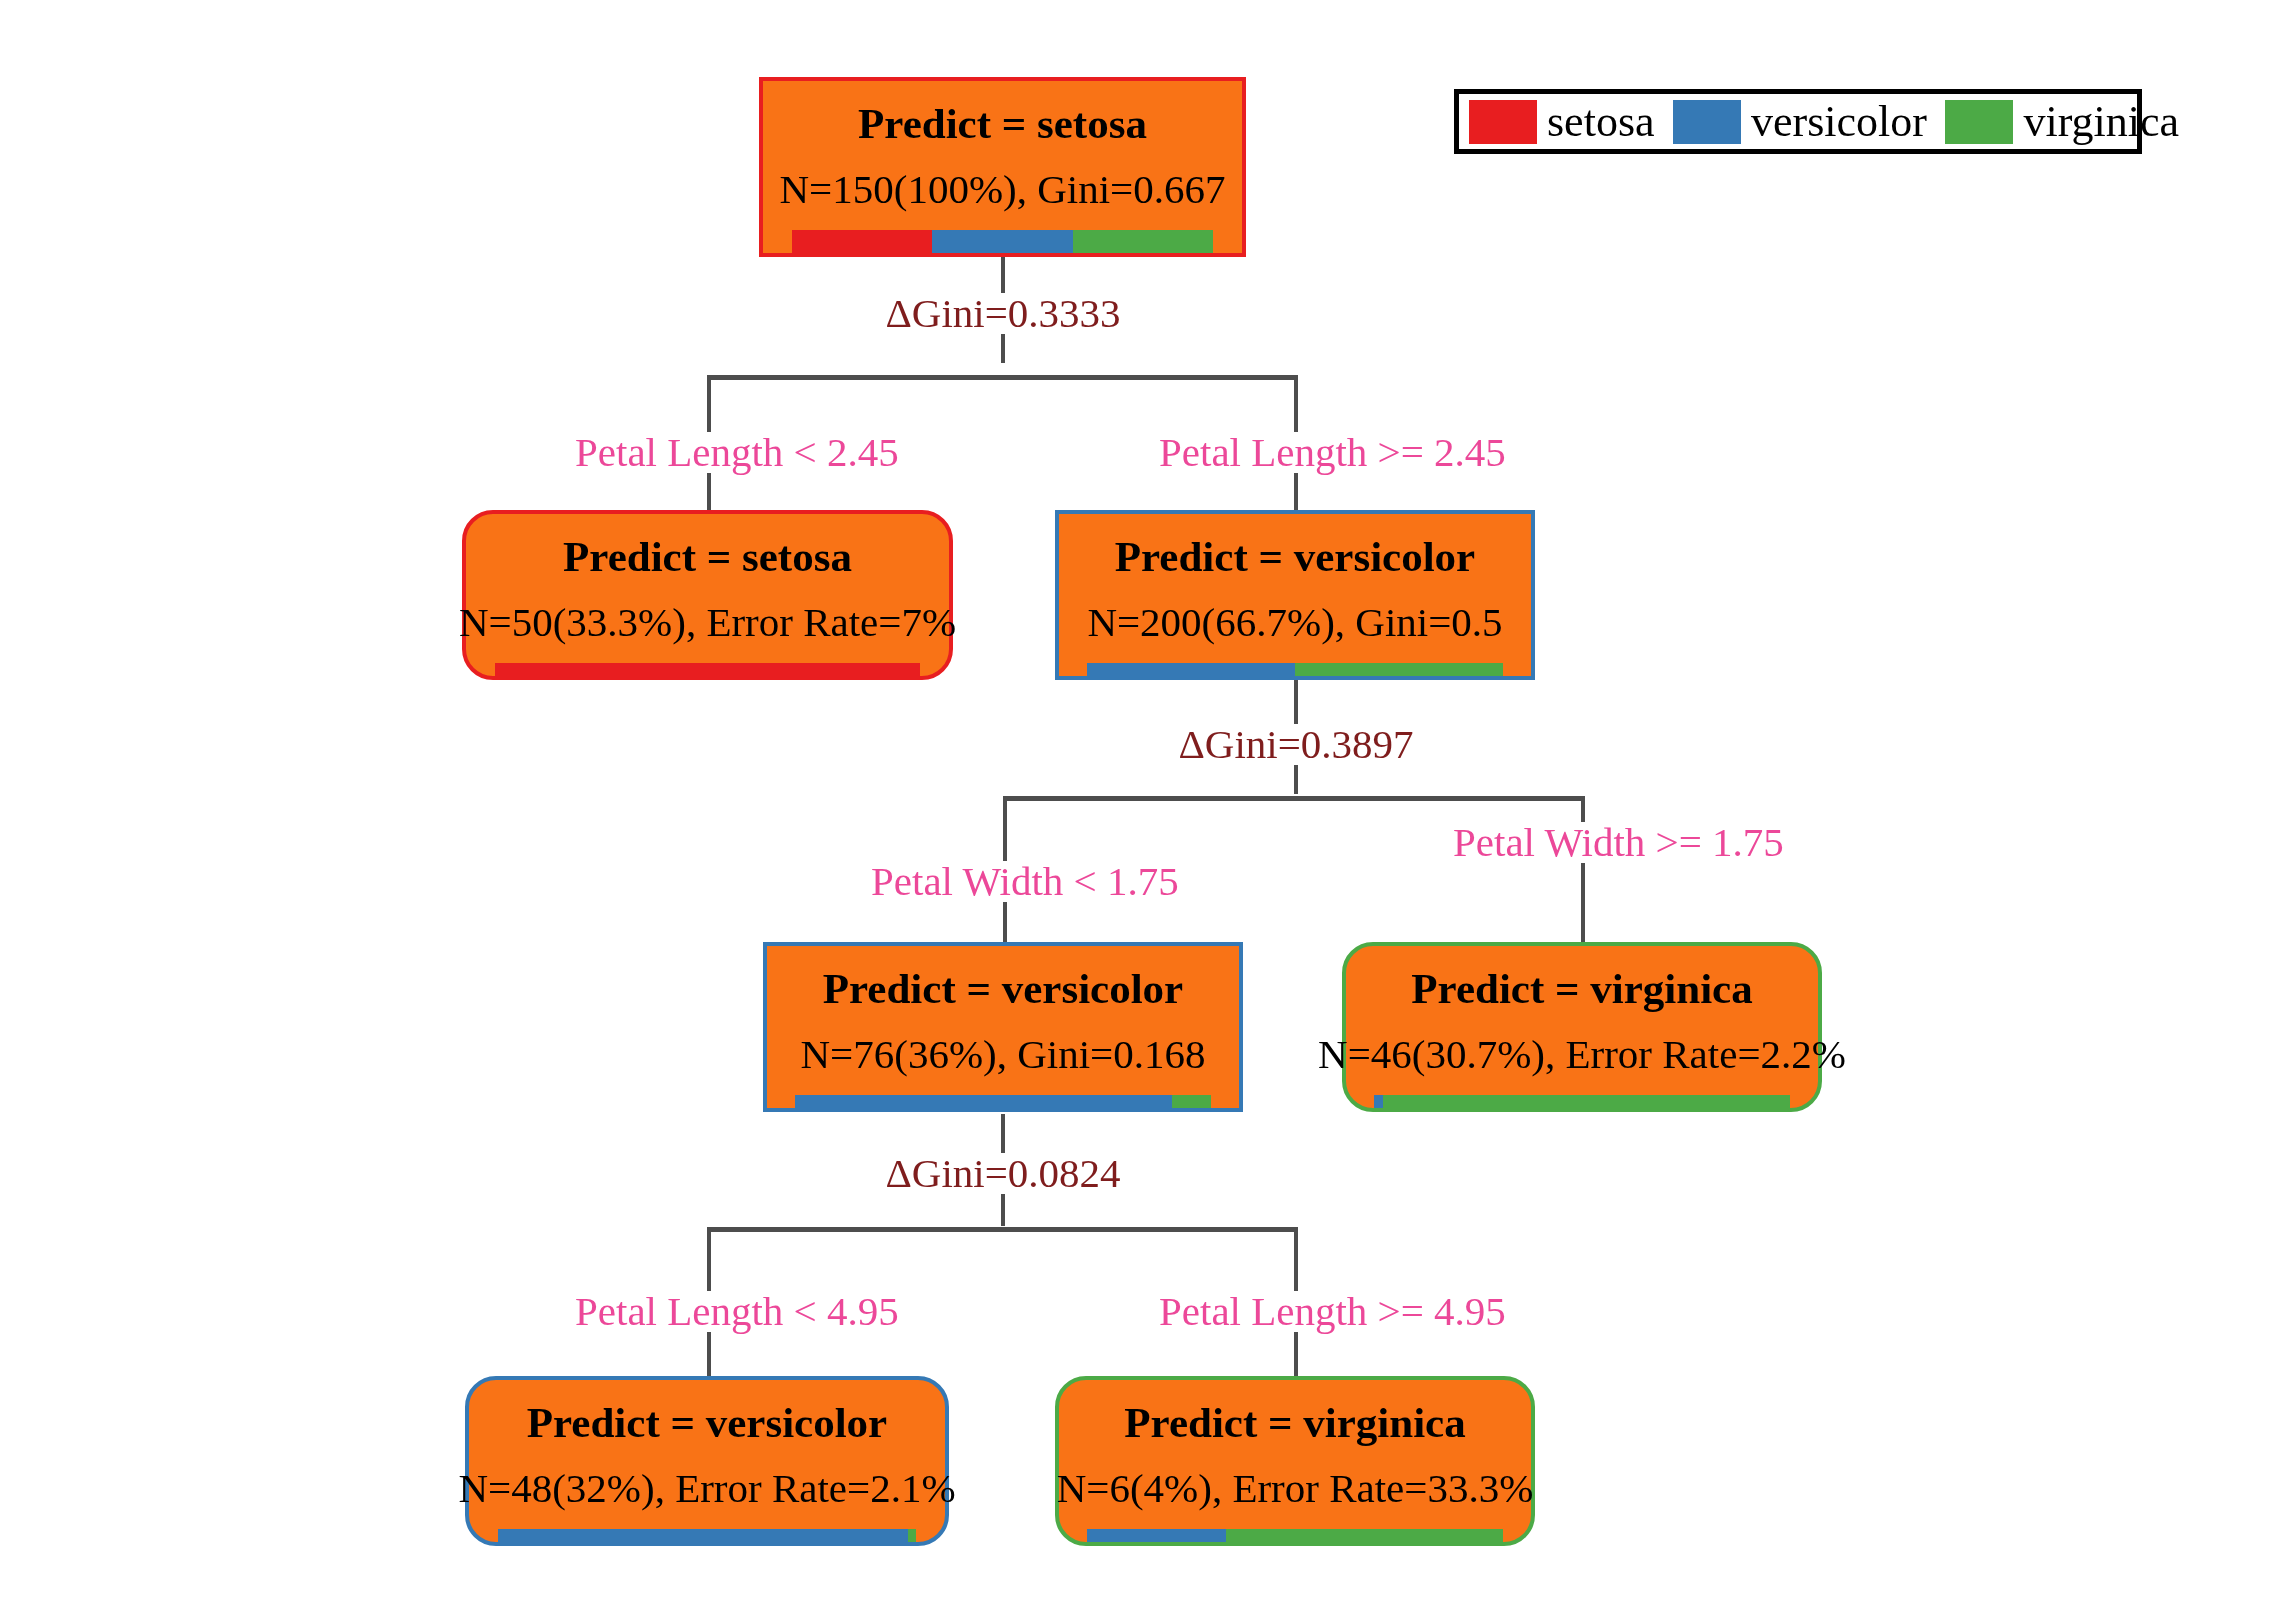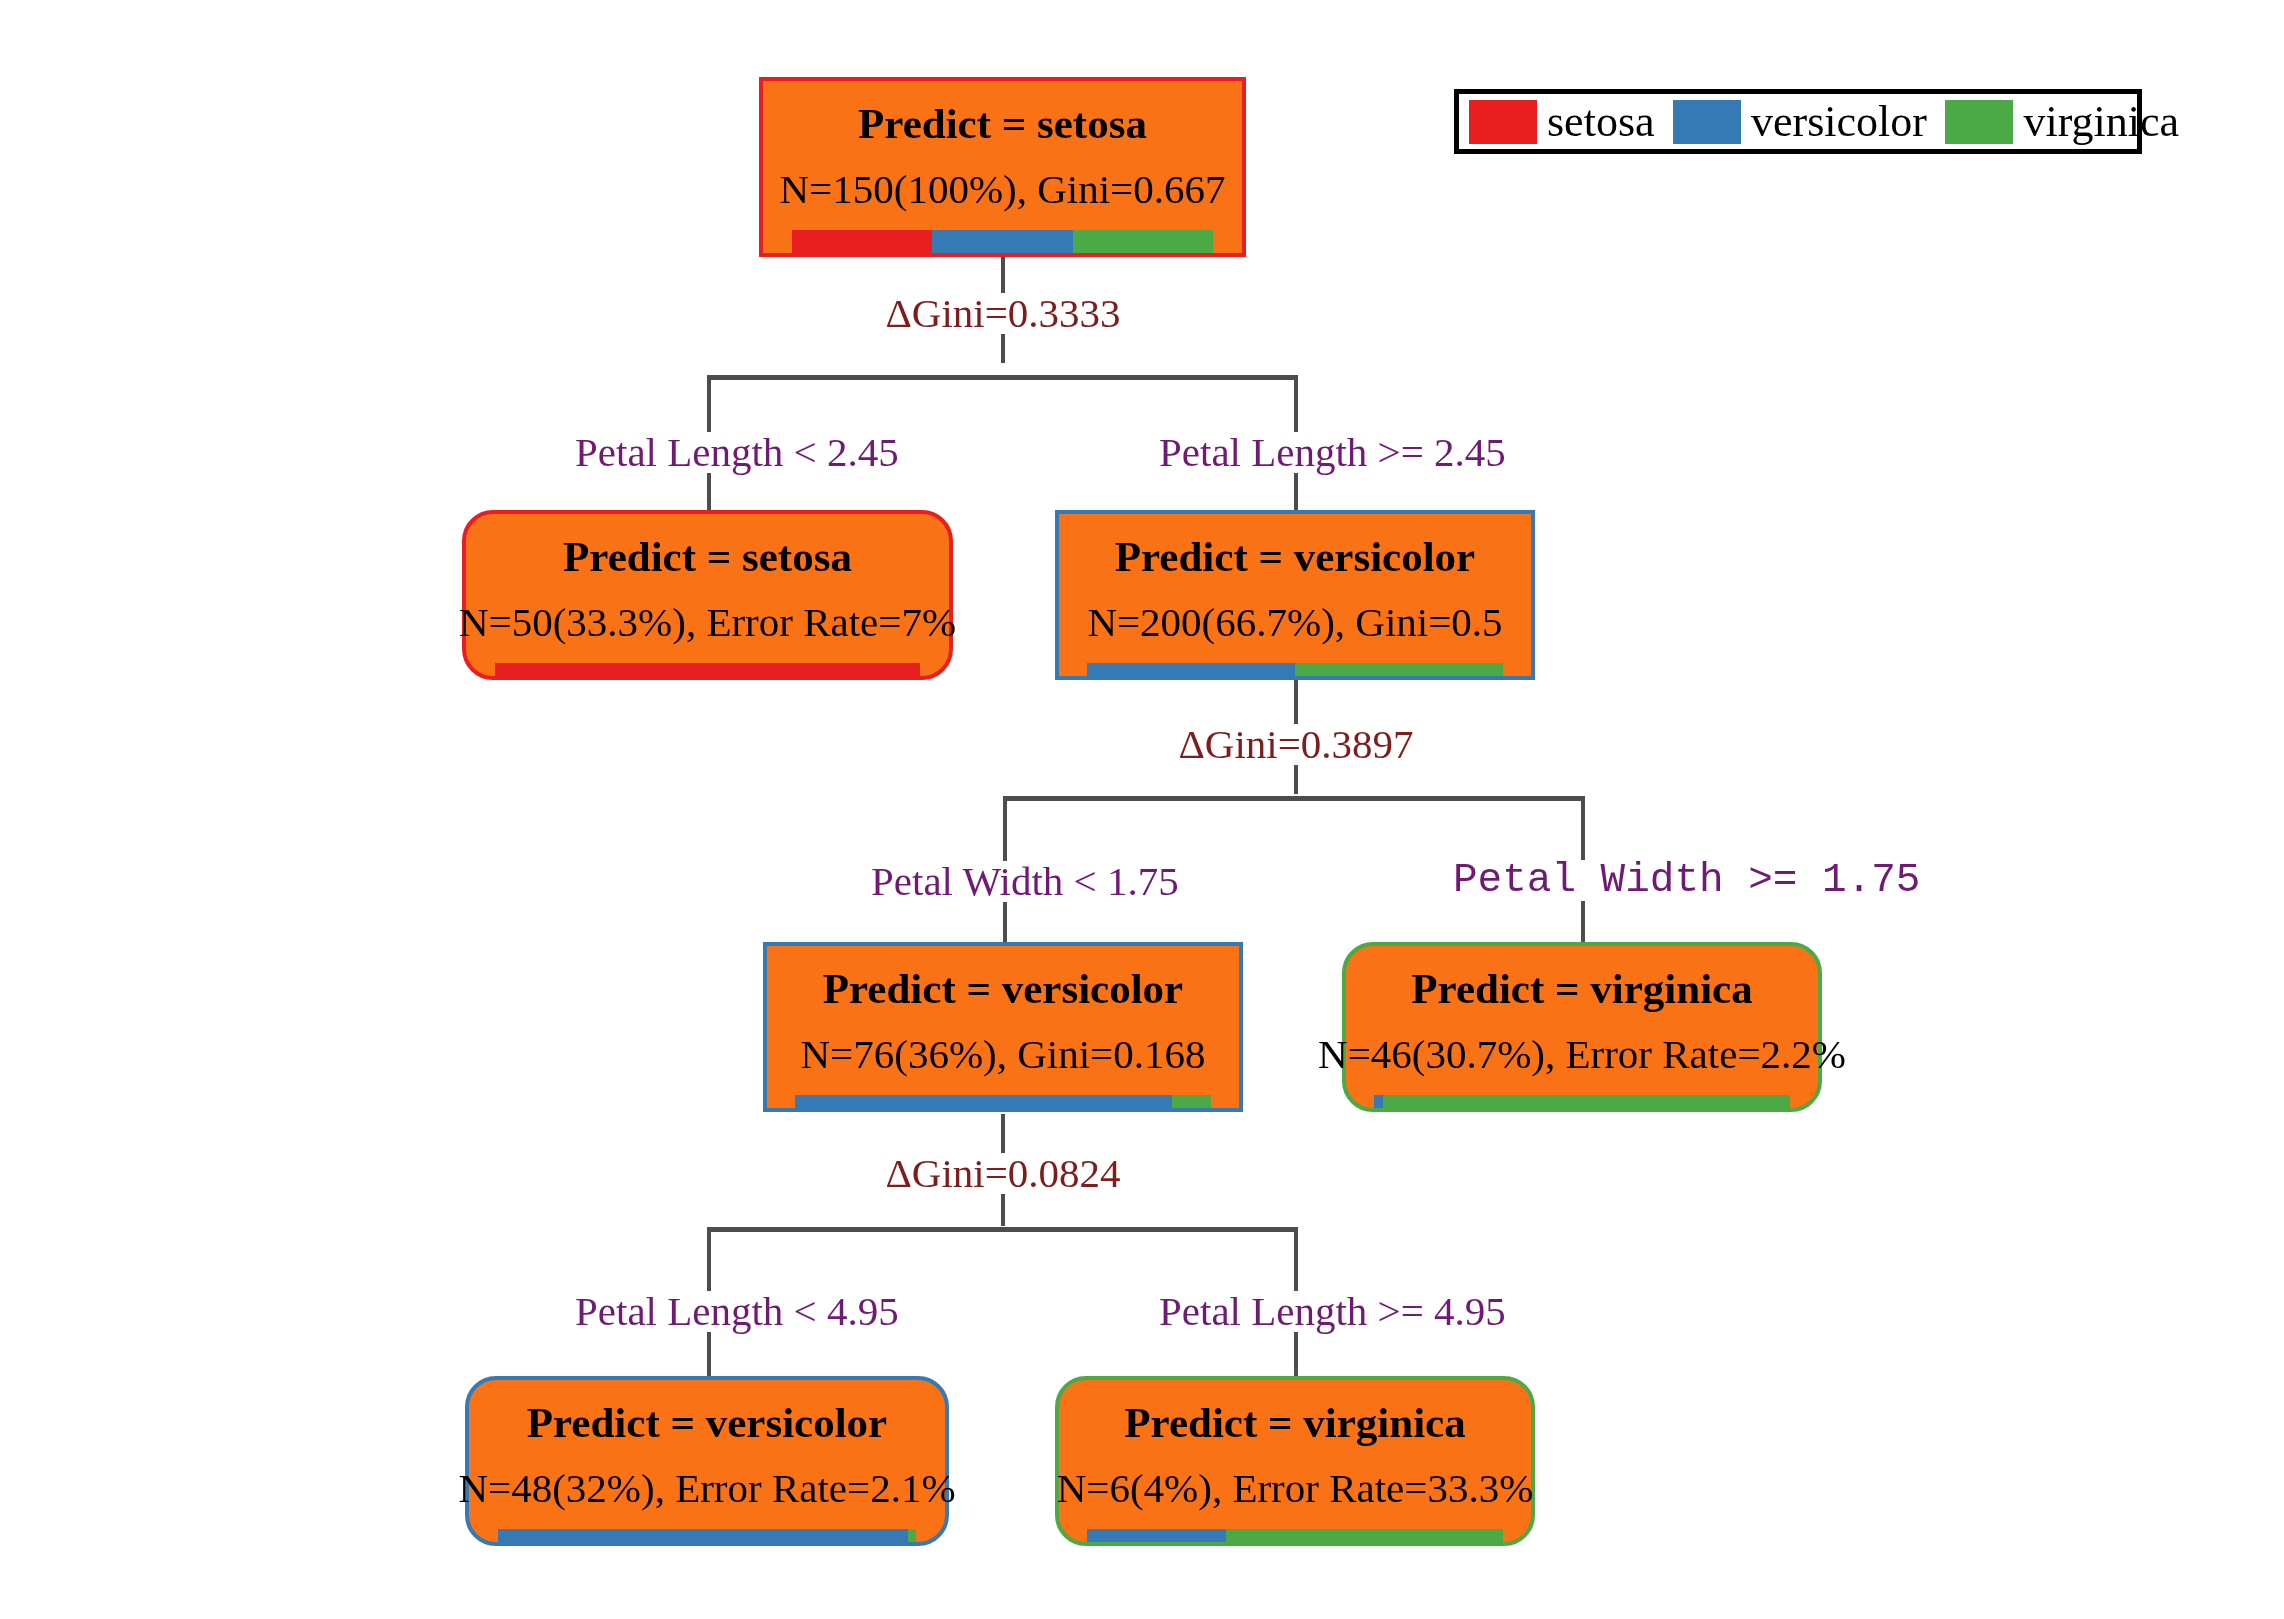--- a/index.html
+++ b/index.html
@@ -97,21 +97,21 @@
   }
   .hline {
     position: absolute;
     height: 5px;
     background: #4d4d4d;
     z-index: 1;
   }
   .edge-label {
     position: absolute;
     font-size: 41px;
-    color: #701a75;
+    color: #ec4899;
     line-height: 1;
     white-space: nowrap;
     z-index: 3;
     background: #ffffff;
     padding: 0 7px;
   }
   .gini-label {
     position: absolute;
     font-size: 41px;
     color: #7f1d1d;
@@ -150,21 +150,21 @@
   <div class="vline" style="left:1294px; top:375px; height:135px;"></div>
   <div class="edge-label" style="left:568px; top:432px;">Petal Length &lt; 2.45</div>
   <div class="edge-label" style="left:1152px; top:432px;">Petal Length &gt;= 2.45</div>
 
   <div class="vline" style="left:1294px; top:680px; height:114px;"></div>
   <div class="gini-label" style="left:1296px; top:724px;">ΔGini=0.3897</div>
   <div class="hline" style="left:1003px; top:796px; width:582px;"></div>
   <div class="vline" style="left:1003px; top:796px; height:146px;"></div>
   <div class="vline" style="left:1581px; top:796px; height:146px;"></div>
   <div class="edge-label" style="left:864px; top:861px;">Petal Width &lt; 1.75</div>
-  <div class="edge-label" style="left:1446px; top:860px;font-family:Liberation Mono, monospace;">Petal Width &gt;= 1.75</div>
+  <div class="edge-label" style="left:1446px; top:822px;">Petal Width &gt;= 1.75</div>
 
   <div class="vline" style="left:1001px; top:1114px; height:112px;"></div>
   <div class="gini-label" style="left:1003px; top:1153px;">ΔGini=0.0824</div>
   <div class="hline" style="left:707px; top:1227px; width:591px;"></div>
   <div class="vline" style="left:707px; top:1227px; height:149px;"></div>
   <div class="vline" style="left:1294px; top:1227px; height:149px;"></div>
   <div class="edge-label" style="left:568px; top:1291px;">Petal Length &lt; 4.95</div>
   <div class="edge-label" style="left:1152px; top:1291px;">Petal Length &gt;= 4.95</div>
 
   <div class="node" style="left:759px; top:77px; width:487px; height:180px; border-color:#E81E20;">

